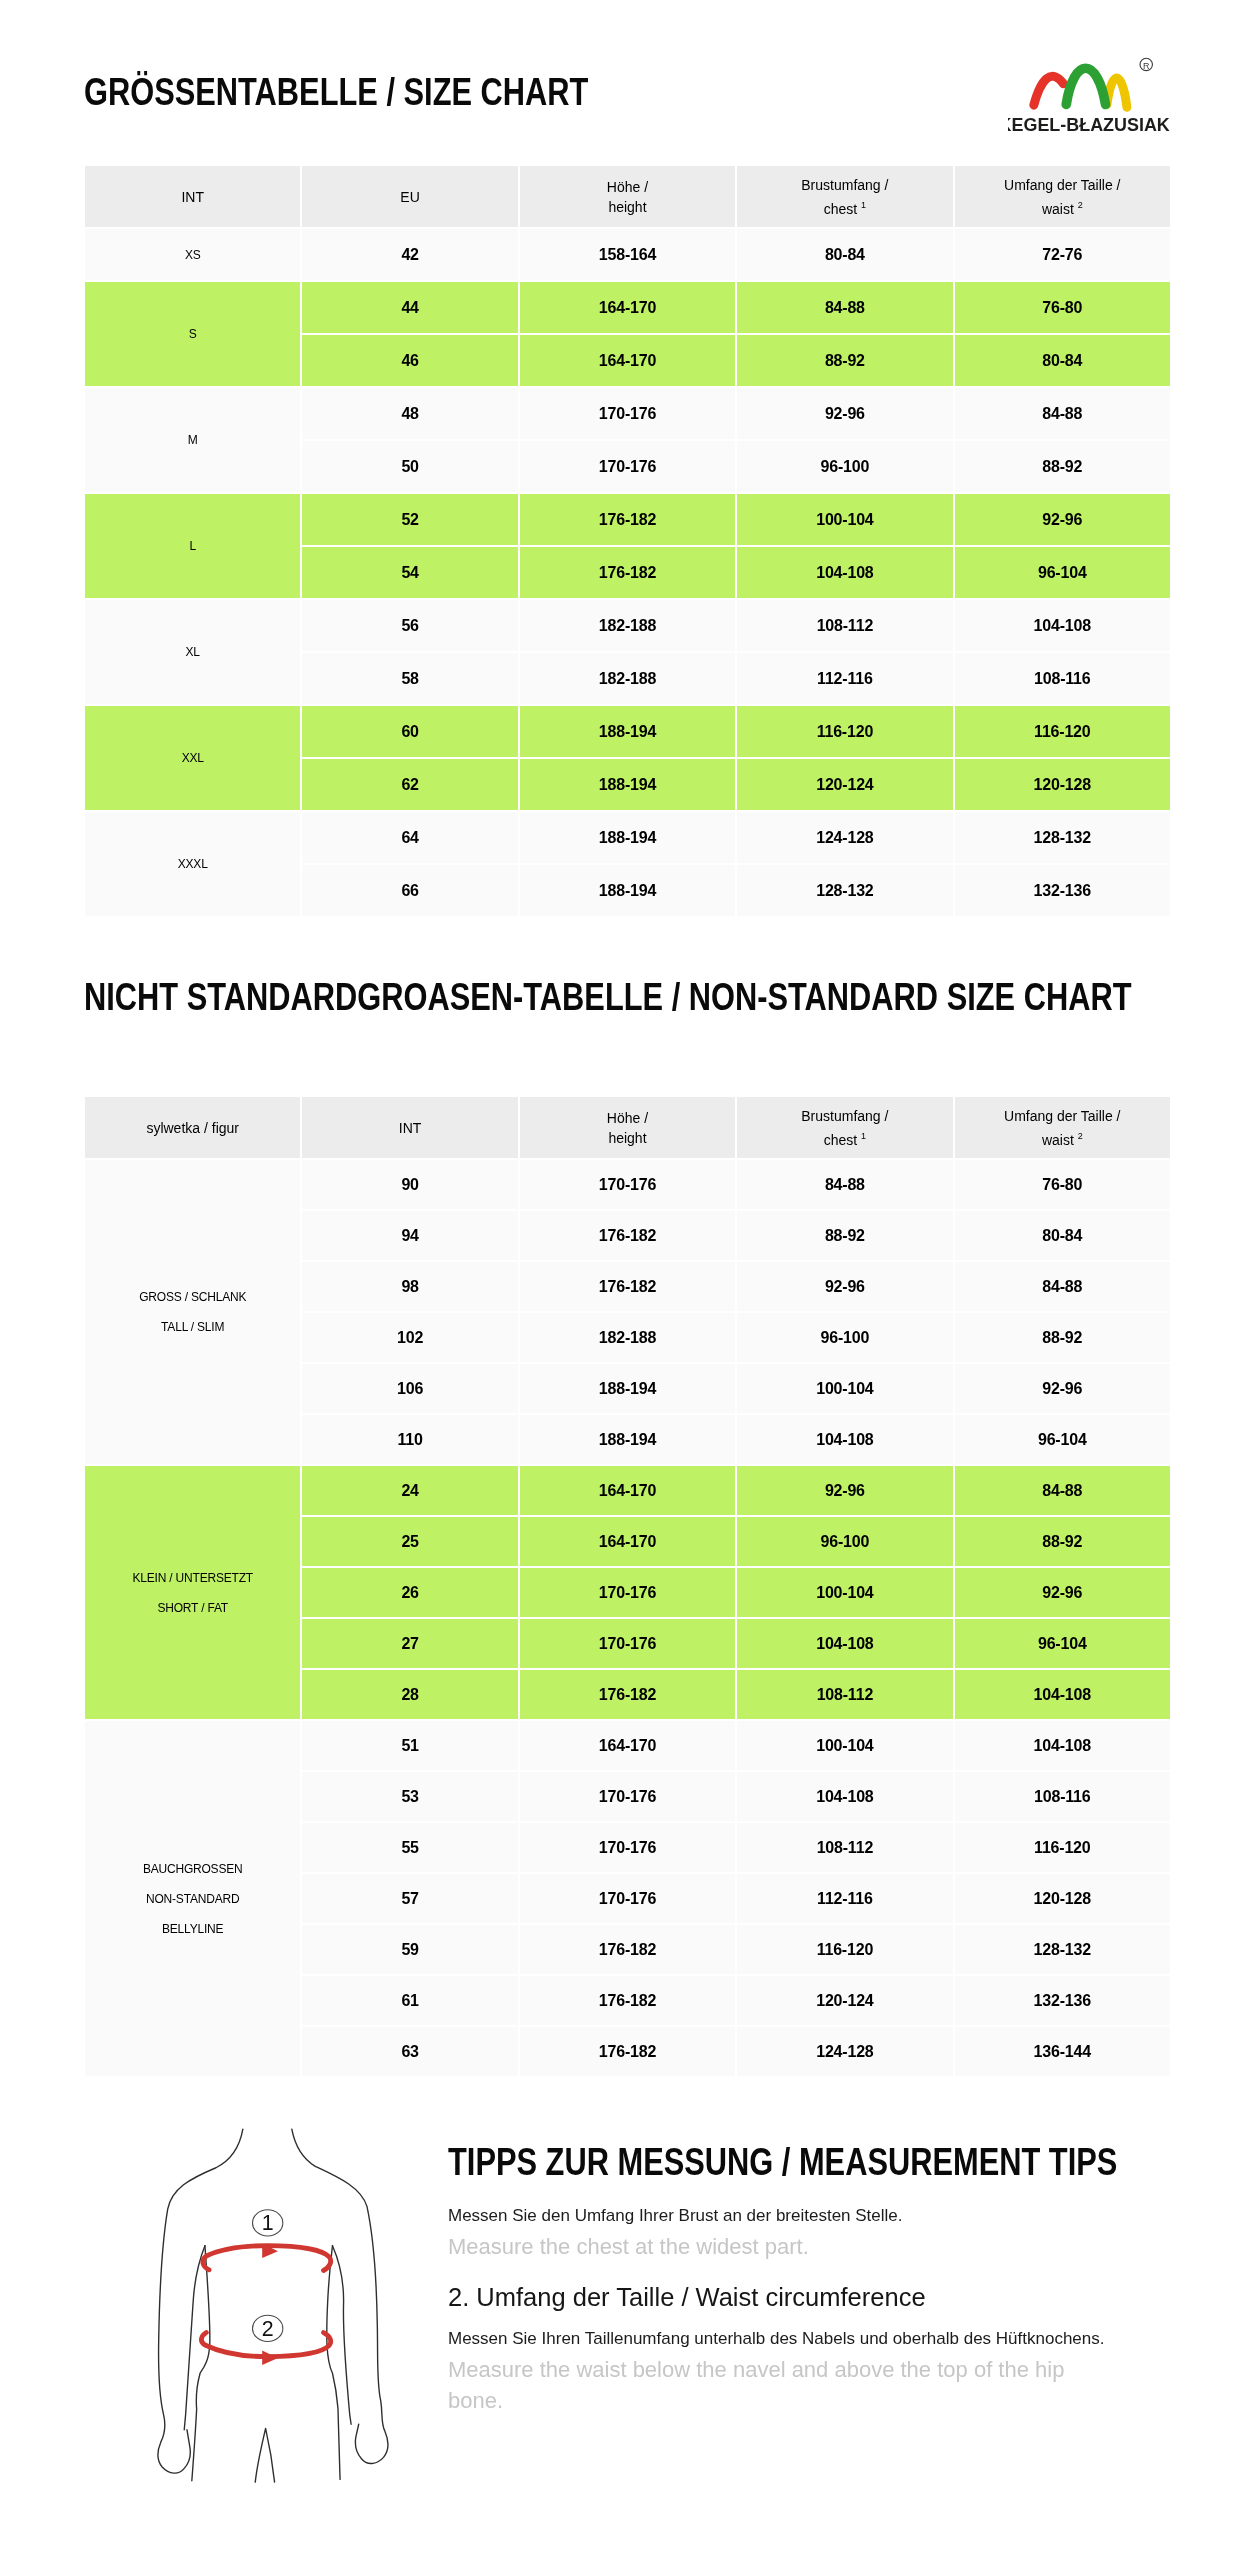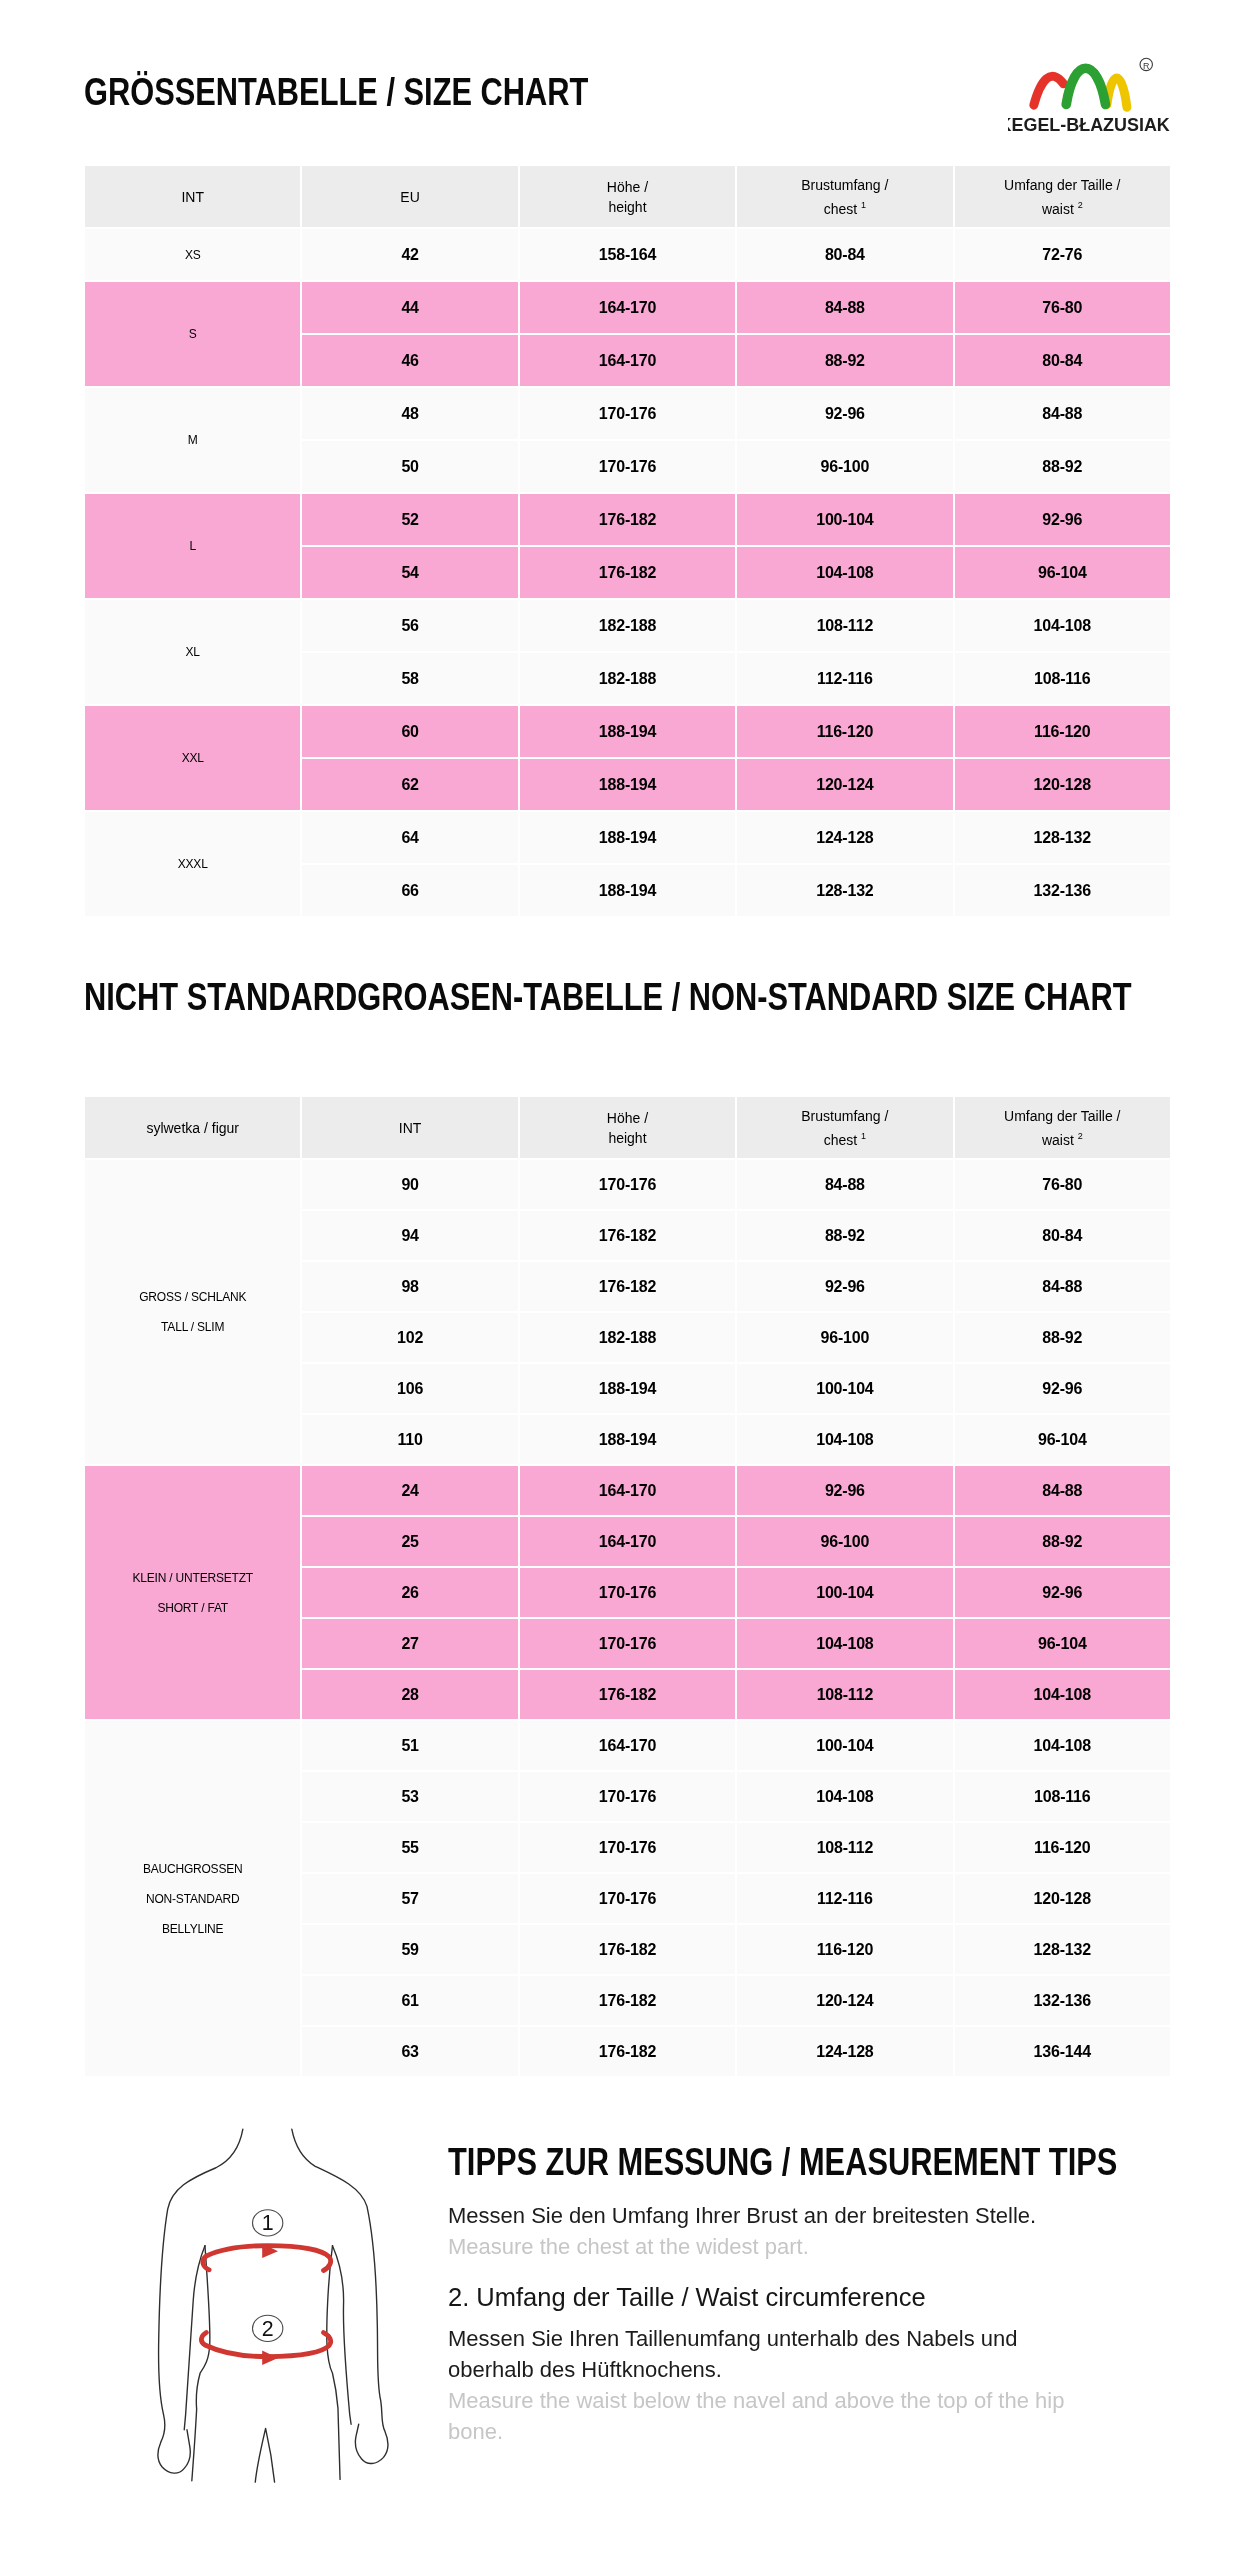--- a/index.html
+++ b/index.html
@@ -28,29 +28,29 @@
   .size-table th,.size-table td{
     text-align:center;vertical-align:middle;padding:0;
   }
   .size-table thead th{
     height:61px;background:#ececec;font-weight:400;font-size:14px;line-height:20px;color:#000;
   }
   #table-1 tbody td{height:51px;}
   #table-2 tbody td{height:49px;}
   .size-table tbody td{font-weight:700;font-size:16px;letter-spacing:-0.2px;}
   .size-table tbody th.group-cell{font-weight:400;font-size:12px;line-height:30px;letter-spacing:-0.2px;}
-  .shade{background:#f9a8d4;}
+  .shade{background:#bef264;}
   .light{background:#fafafa;}
   .size-table sup{font-size:9px;}
 
   
   #tips{position:absolute;left:448px;top:2128px;width:659px;}
   #tips-title{position:static;left:auto;padding-top:14px;margin-bottom:19.3px;}
   .tip-heading{font-size:25.5px;font-weight:400;color:#161616;line-height:30px;margin:19.3px 0 11px 0;}
-  .tip-de{font-size:22px;line-height:31px;color:#1c1c1c;}
+  .tip-de{font-size:17px;line-height:31px;color:#1c1c1c;}
   .tip-en{font-size:22px;line-height:31px;color:#c6c6c6;}
   #tip-item-2{margin-top:0;}
 
   
   #figure{position:absolute;left:155px;top:2125px;width:235px;height:362px;}
   #figure .outline{fill:none;stroke:#2e2e2e;stroke-width:2;stroke-linecap:round;stroke-linejoin:round;}
   #figure .tape{fill:none;stroke:#cf3730;stroke-width:7;stroke-linecap:round;}
   #figure .tape-head{fill:#cf3730;stroke:none;}
   #figure .marker-circle{fill:#fff;stroke:#4a4a4a;stroke-width:1.6;}
   #figure .marker-num{font-family:"Liberation Sans",sans-serif;font-size:31px;fill:#111;}

